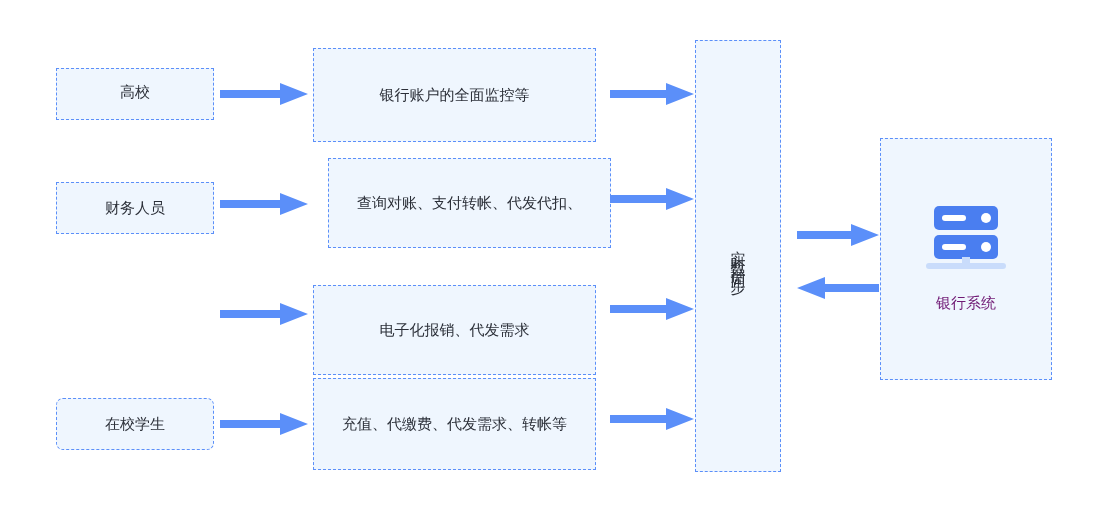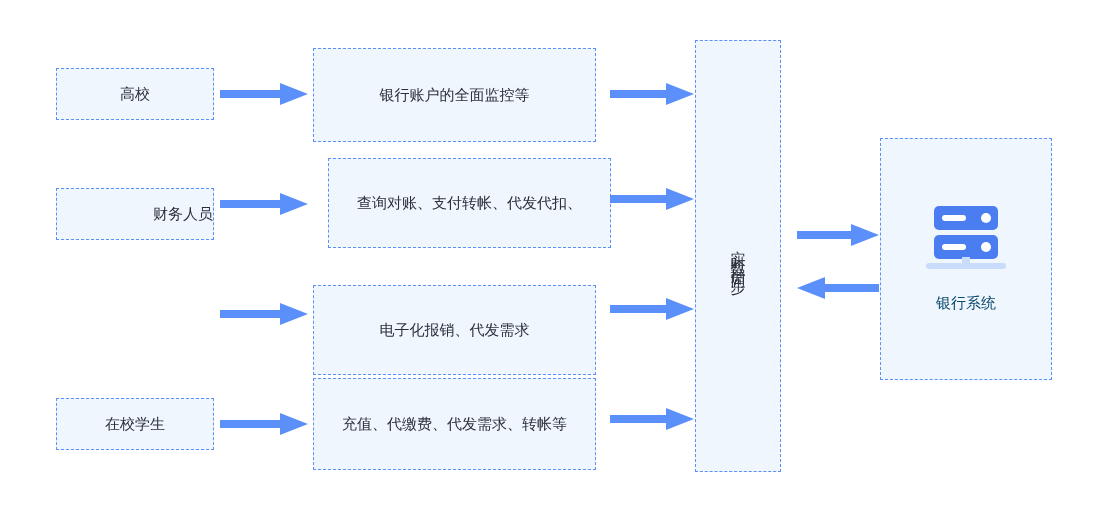--- a/index.html
+++ b/index.html
@@ -56,21 +56,21 @@
   }
 
   .bank {
     width: 172px;
     flex-direction: column;
     gap: 14px;
   }
 
   .bank-label {
     font-size: 15px;
-    color: #0c4a6e;
+    color: #701a75;
   }
 
   .server-icon {
     width: 84px;
     height: 74px;
     position: relative;
   }
 
   .arrow {
     position: absolute;
@@ -80,27 +80,27 @@
 
   .label-vert {
     display: block;
   }
 </style>
 </head>
 <body>
 
 <div id="canvas">
 
-  <div class="node role" style="left:56px; top:68px;">
+  <div class="node role" style="left:56px; top:68px;font-family:Liberation Mono, monospace;">
     <span>高校</span>
   </div>
-  <div class="node role" style="left:56px; top:188px;justify-content:flex-end;">
+  <div class="node role" style="left:56px; top:182px;">
     <span>财务人员</span>
   </div>
-  <div class="node role" style="left:56px; top:398px;">
+  <div class="node role" style="left:56px; top:398px;border-radius:7px;">
     <span>在校学生</span>
   </div>
 
   <div class="arrow" style="left:220px; top:81px; width:88px;">
     <svg width="88" height="26" viewBox="0 0 88 26">
         <path d="M0 9 L60 9 L60 2 L88 13 L60 24 L60 17 L0 17 Z" fill="#5b8ff9"></path>
       </svg>
   </div>
   <div class="arrow" style="left:220px; top:191px; width:88px;">
     <svg width="88" height="26" viewBox="0 0 88 26">

